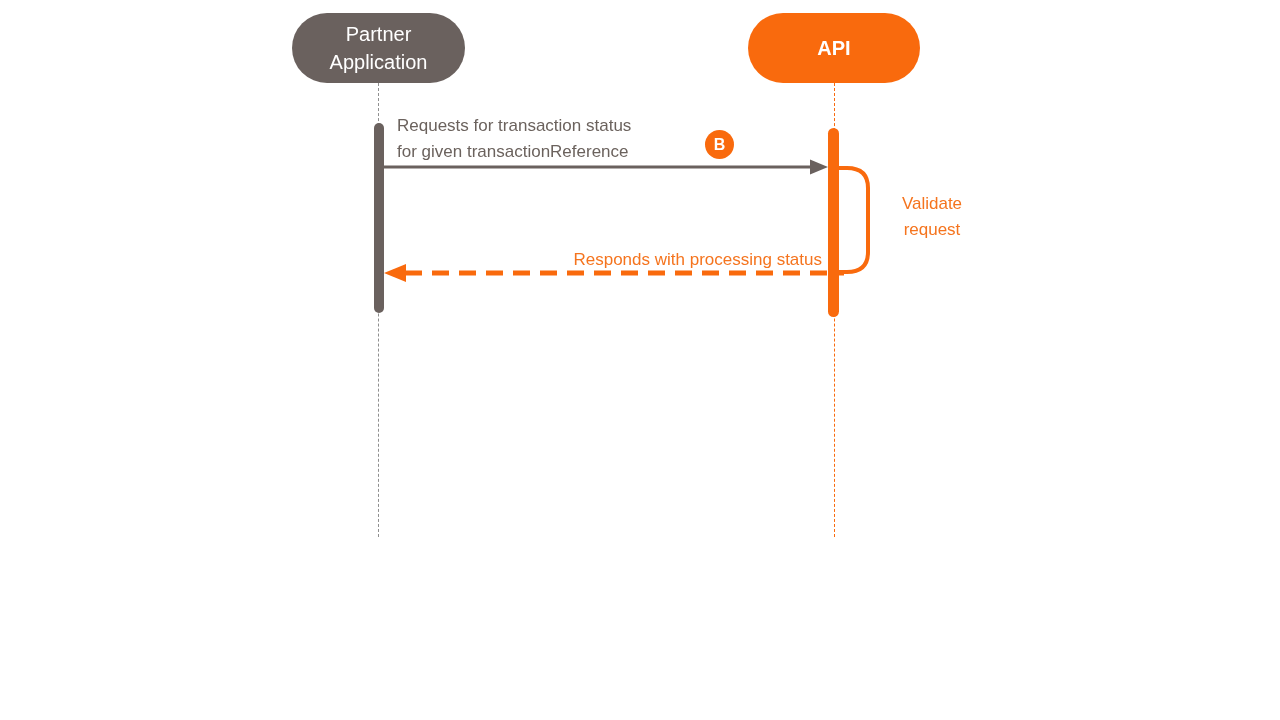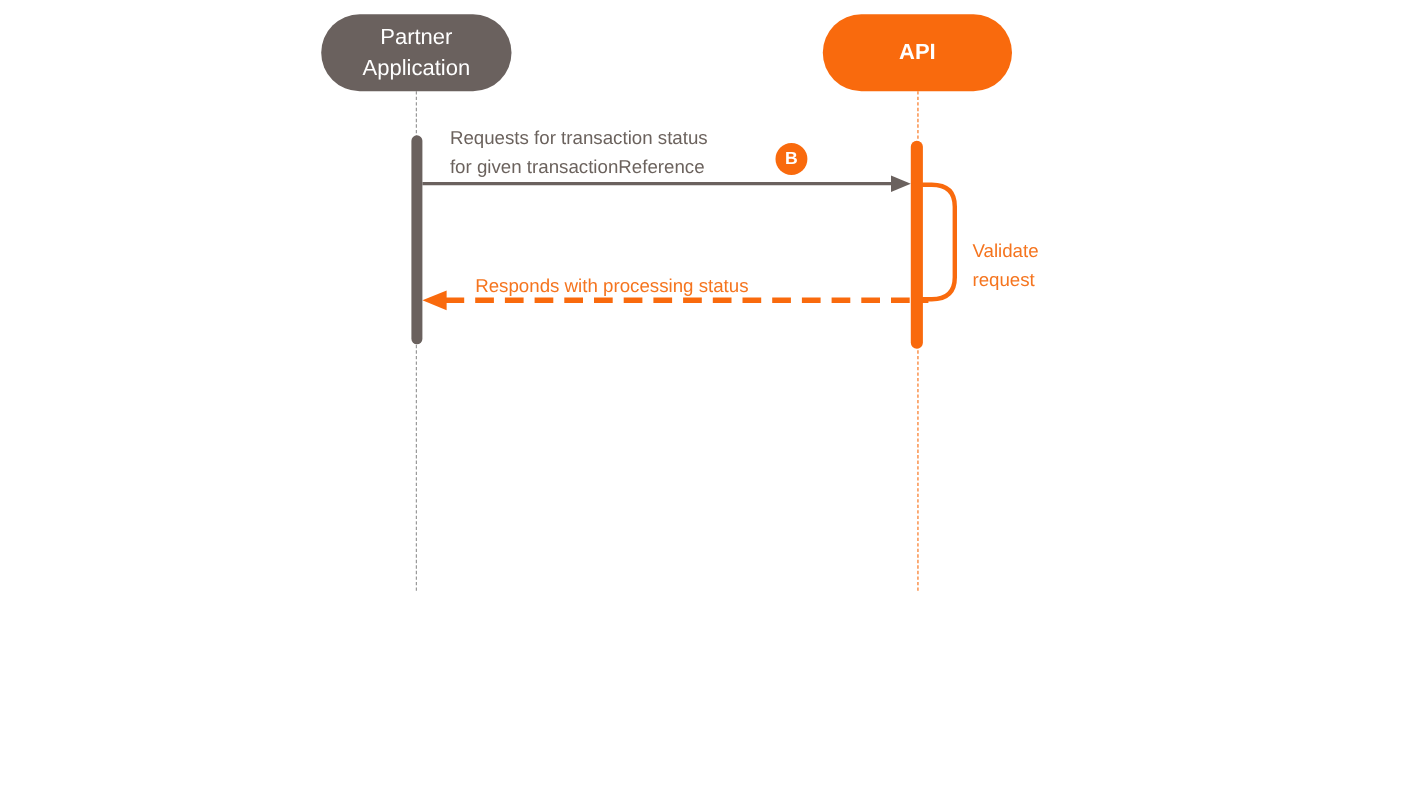--- a/index.html
+++ b/index.html
@@ -51,25 +51,24 @@
     border-radius: 6px;
   }
   .activation-partner { left: 374px; top: 123px; width: 10px; height: 190px; background: var(--gray); }
   .activation-api     { left: 828px; top: 128px; width: 11px; height: 189px; background: var(--orange); }
 
   .msg-label {
     position: absolute;
     font-size: 17px;
     line-height: 26px;
     white-space: pre-line;
-    margin-left: 12px;
   }
   .msg-request  { left: 397px; top: 113px; color: var(--gray-text); text-align: left; }
-  .msg-response { left: 420px; top: 247px; width: 402px; color: var(--orange-text); text-align: left; }
-  .msg-validate { left: 872px; top: 216px; width: 120px; color: var(--orange-text); }
+  .msg-response { left: 420px; top: 247px; width: 402px; color: var(--orange-text); text-align: right; }
+  .msg-validate { left: 872px; top: 191px; width: 120px; color: var(--orange-text); text-align: center; }
 
   .badge {
     position: absolute;
     left: 705px; top: 130px;
     width: 29px; height: 29px;
     border-radius: 50%;
     background: var(--orange);
     color: #fff;
     font-size: 16px;
     font-weight: bold;

